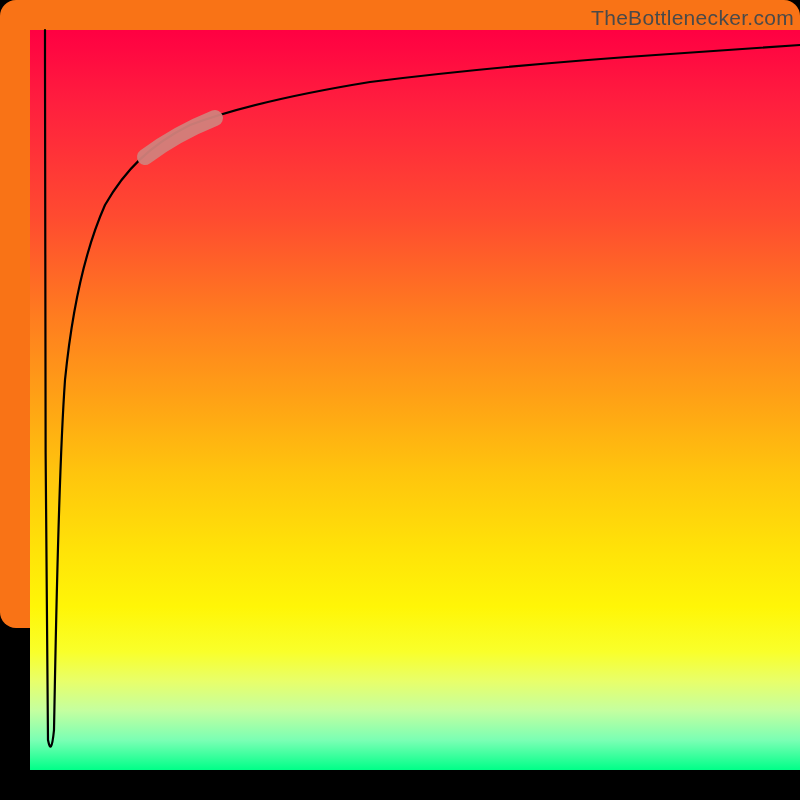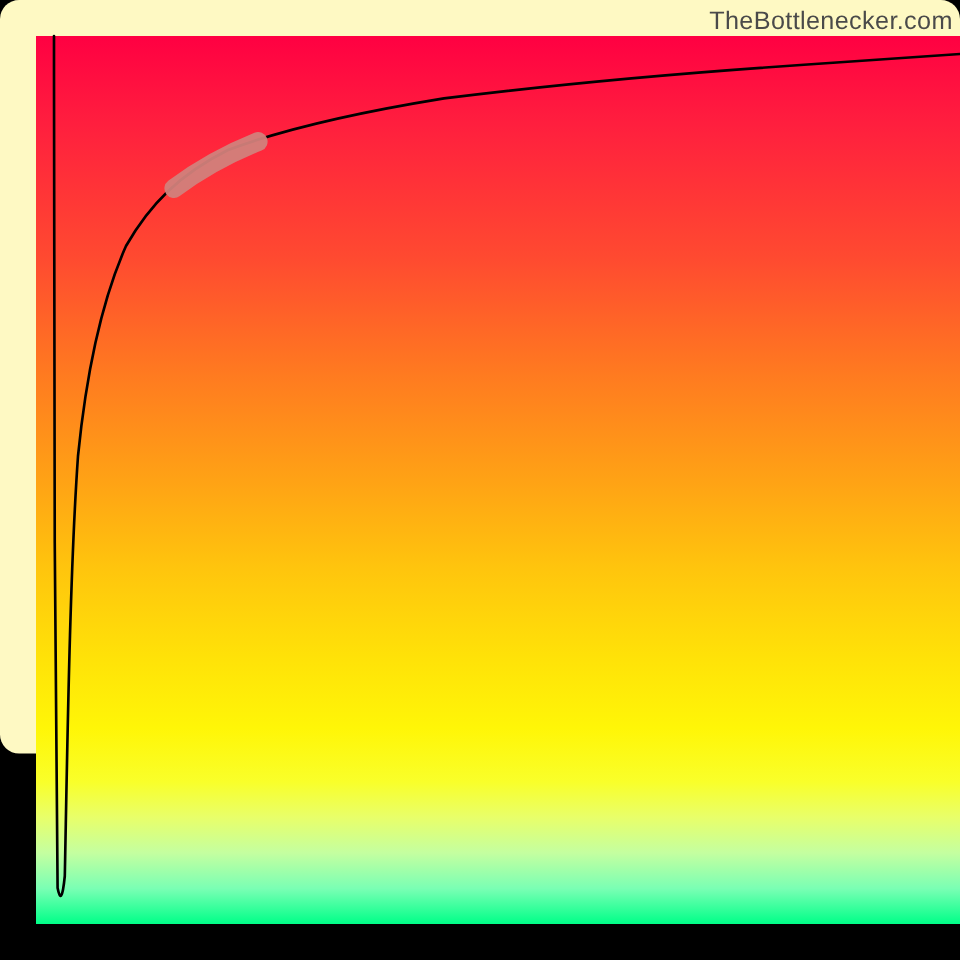--- a/index.html
+++ b/index.html
@@ -8,21 +8,21 @@
     width: 800px;
     height: 800px;
     overflow: hidden;
     background: #000;
     font-family: Arial, Helvetica, sans-serif;
   }
   .container {
     position: relative;
     width: 800px;
     height: 628px;
-    background: #fef9c3;
+    background: #f97316;
     border-radius: 16px;
   }
   .plot-area {
     position: absolute;
     left: 30px;
     top: 30px;
     width: 770px;
     height: 740px;
     
     background: linear-gradient(to bottom,

